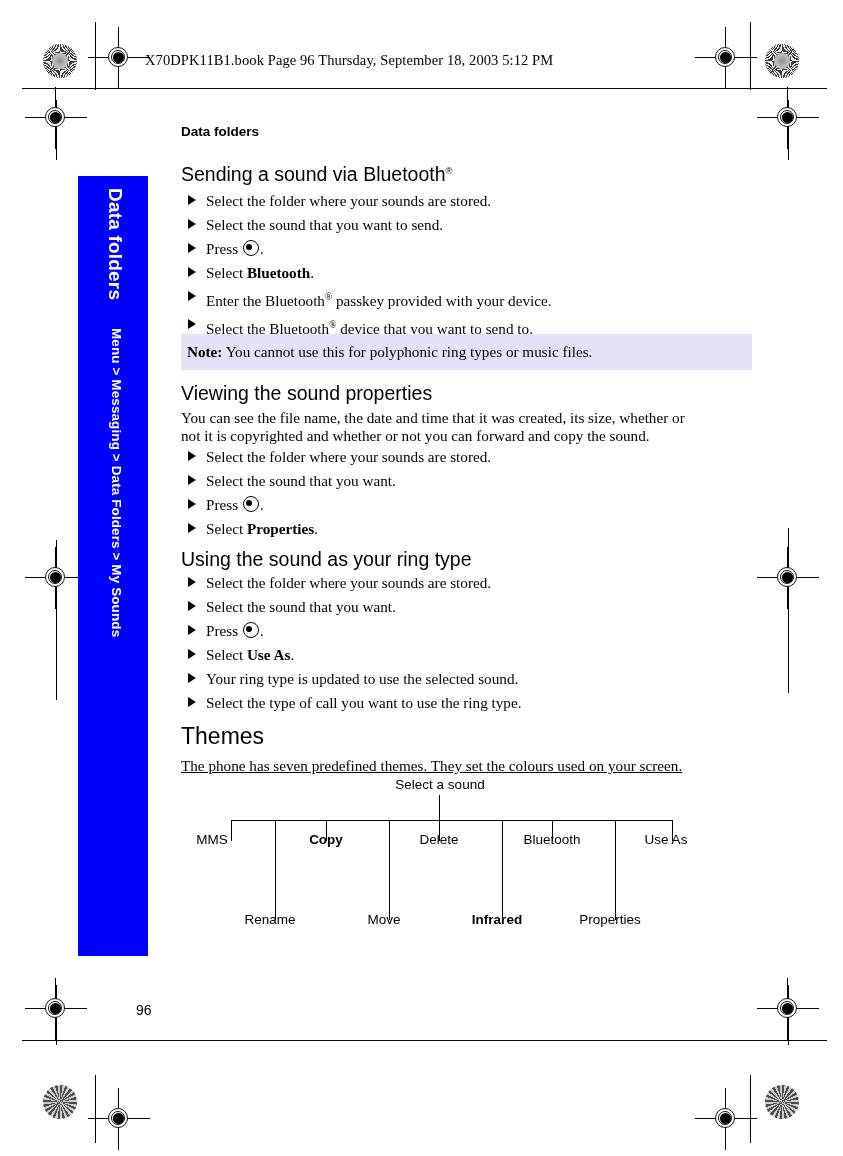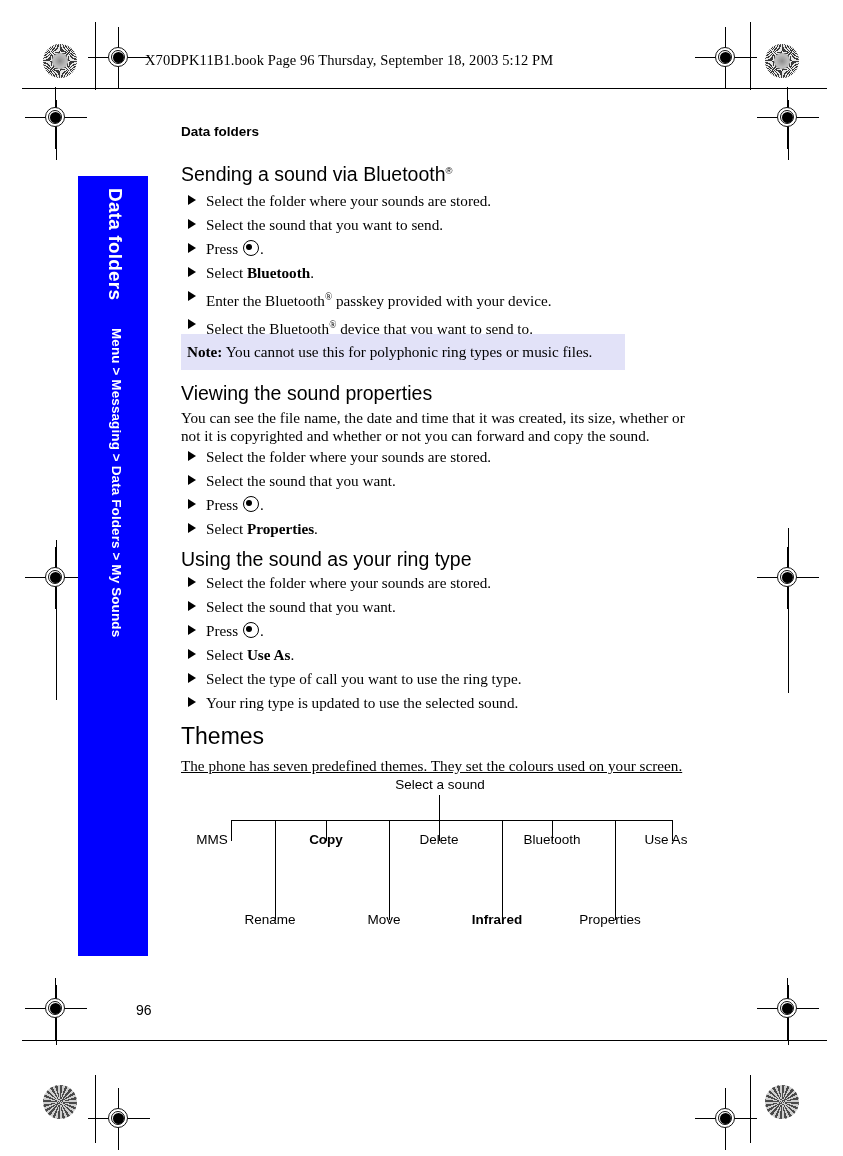--- a/index.html
+++ b/index.html
@@ -61,21 +61,21 @@
     border-left:8px solid #000;border-top:5px solid transparent;border-bottom:5px solid transparent;}
   b{font-weight:bold;}
   sup{font-size:9.5px;vertical-align:super;}
 
   .navkey{display:inline-block;width:14px;height:14px;border-radius:50%;
     border:1.5px solid #000;background:#fff;position:relative;vertical-align:-2px;margin:0 1px;}
   .navkey:after{content:"";position:absolute;left:2.5px;top:2.5px;width:6px;height:6px;
     border-radius:50%;background:#000;}
 
   
-  .notebox{position:absolute;left:181px;width:444px;background:#e2e2f8;color:#000;
+  .notebox{position:absolute;left:181px;width:571px;background:#e2e2f8;color:#000;
     font-size:15.2px;line-height:18px;box-sizing:border-box;padding:9px 9px 9px 6px;}
 
   
   .tree{position:absolute;left:181px;top:775px;width:520px;height:160px;}
   .tree .ln{position:absolute;background:#000;}
   .tree .lbl{position:absolute;font-family:"Liberation Sans",sans-serif;font-size:13.5px;
     color:#000;white-space:nowrap;transform:translateX(-50%);}
 
   
   .pagenum{position:absolute;left:136px;top:1002px;font-family:"Liberation Sans",sans-serif;
@@ -216,22 +216,22 @@
     <li><span class="tri"></span><span>Select</span> <b>Properties</b><span>.</span></li>
   </ul>
 
   <h2 class="sect" style="top:548px;">Using the sound as your ring type</h2>
 
   <ul class="steps" style="top:571px;">
     <li><span class="tri"></span><span>Select the folder where your sounds are stored.</span></li>
     <li><span class="tri"></span><span>Select the sound that you want.</span></li>
     <li><span class="tri"></span><span>Press</span> <span class="navkey"></span><span>.</span></li>
     <li><span class="tri"></span><span>Select</span> <b>Use As</b><span>.</span></li>
+    <li><span class="tri"></span><span>Your ring type is updated to use the selected sound.</span></li>
     <li><span class="tri"></span><span>Select the type of call you want to use the ring type.</span></li>
-    <li><span class="tri"></span><span>Your ring type is updated to use the selected sound.</span></li>
   </ul>
 
   <h2 class="sect big" style="top:723px;">Themes</h2>
   <div class="para" style="top:757px;text-decoration:underline;">The phone has seven predefined themes. They set the colours used on your screen.</div>
 
   <div class="tree">
 
     <div class="lbl" style="left:259px;top:2px;">Select a sound</div>
 
     <div class="ln" style="left:258px;top:20px;width:1px;height:25px;"></div>

